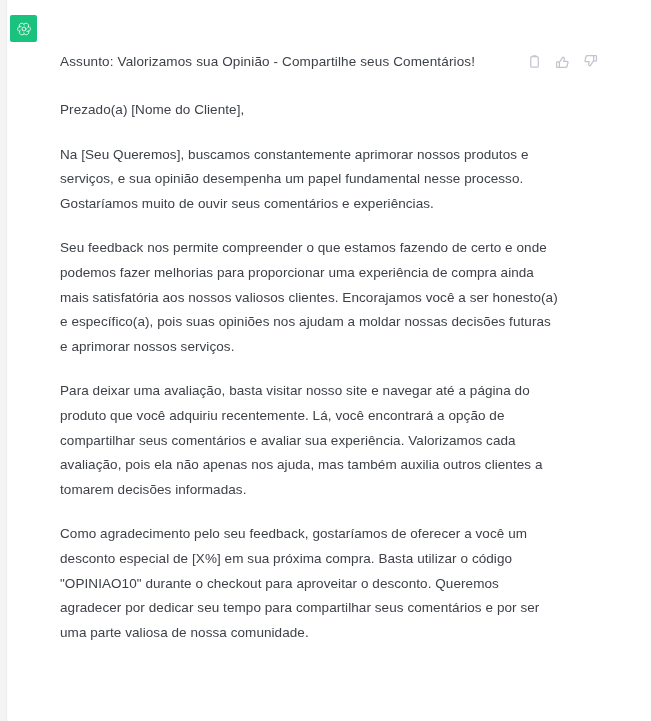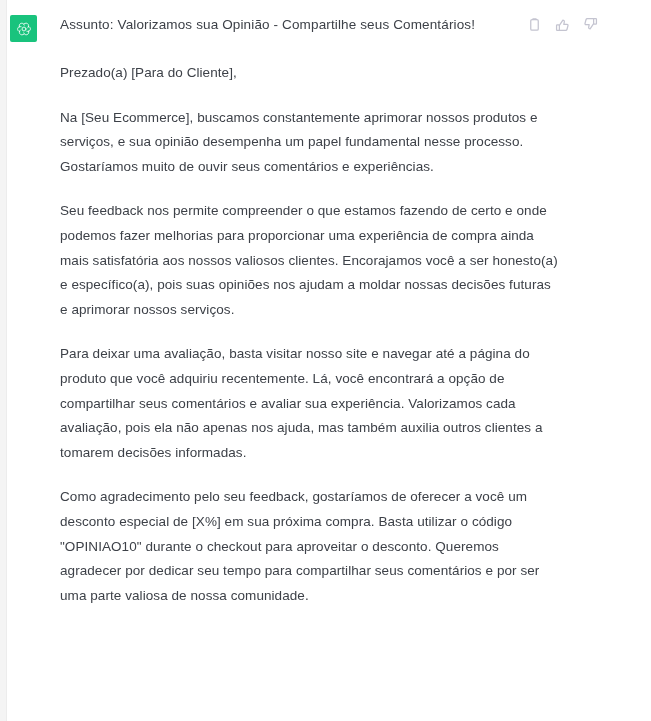--- a/index.html
+++ b/index.html
@@ -58,20 +58,21 @@
     padding-left: 23px;
     padding-right: 10px;
     min-width: 0;
   }
 
   .msg-header {
     display: flex;
     align-items: flex-start;
     justify-content: space-between;
     gap: 12px;
+    margin-top: 37px;
   }
 
   .title-line {
     font-size: 13.5px;
     line-height: 20px;
     color: #3d4148;
     letter-spacing: 0.01em;
     max-width: 500px;
   }
 
@@ -168,22 +169,22 @@
             <svg width="15" height="15" viewBox="0 0 24 24" fill="none" stroke="currentColor" stroke-width="2" stroke-linecap="round" stroke-linejoin="round">
               <path d="M17 2.5H6.9a2 2 0 0 0-2 1.5L3.2 10.2a1.6 1.6 0 0 0 1.6 2h5.1l-.8 3.9A2.4 2.4 0 0 0 11.4 19L17 10.7"></path>
               <rect x="17" y="2.5" width="4.5" height="8.9" rx="1"></rect>
             </svg>
           </span>
         </button>
       </div>
     </div>
 
     <div class="prose">
-      <p class="first">Prezado(a) [Para do Cliente],</p>
-      <p class="spaced">Na [Seu Ecommerce], buscamos constantemente aprimorar nossos produtos e serviços, e sua opinião desempenha um papel fundamental nesse processo. Gostaríamos muito de ouvir seus comentários e experiências.</p>
+      <p class="first">Prezado(a) [Nome do Cliente],</p>
+      <p class="spaced">Na [Seu Queremos], buscamos constantemente aprimorar nossos produtos e serviços, e sua opinião desempenha um papel fundamental nesse processo. Gostaríamos muito de ouvir seus comentários e experiências.</p>
       <p class="spaced">Seu feedback nos permite compreender o que estamos fazendo de certo e onde podemos fazer melhorias para proporcionar uma experiência de compra ainda mais satisfatória aos nossos valiosos clientes. Encorajamos você a ser honesto(a) e específico(a), pois suas opiniões nos ajudam a moldar nossas decisões futuras e aprimorar nossos serviços.</p>
       <p class="spaced">Para deixar uma avaliação, basta visitar nosso site e navegar até a página do produto que você adquiriu recentemente. Lá, você encontrará a opção de compartilhar seus comentários e avaliar sua experiência. Valorizamos cada avaliação, pois ela não apenas nos ajuda, mas também auxilia outros clientes a tomarem decisões informadas.</p>
       <p class="spaced">Como agradecimento pelo seu feedback, gostaríamos de oferecer a você um desconto especial de [X%] em sua próxima compra. Basta utilizar o código "OPINIAO10" durante o checkout para aproveitar o desconto. Queremos agradecer por dedicar seu tempo para compartilhar seus comentários e por ser uma parte valiosa de nossa comunidade.</p>
 
     </div>
 
   </div>
 </div>
 
 </body></html>

